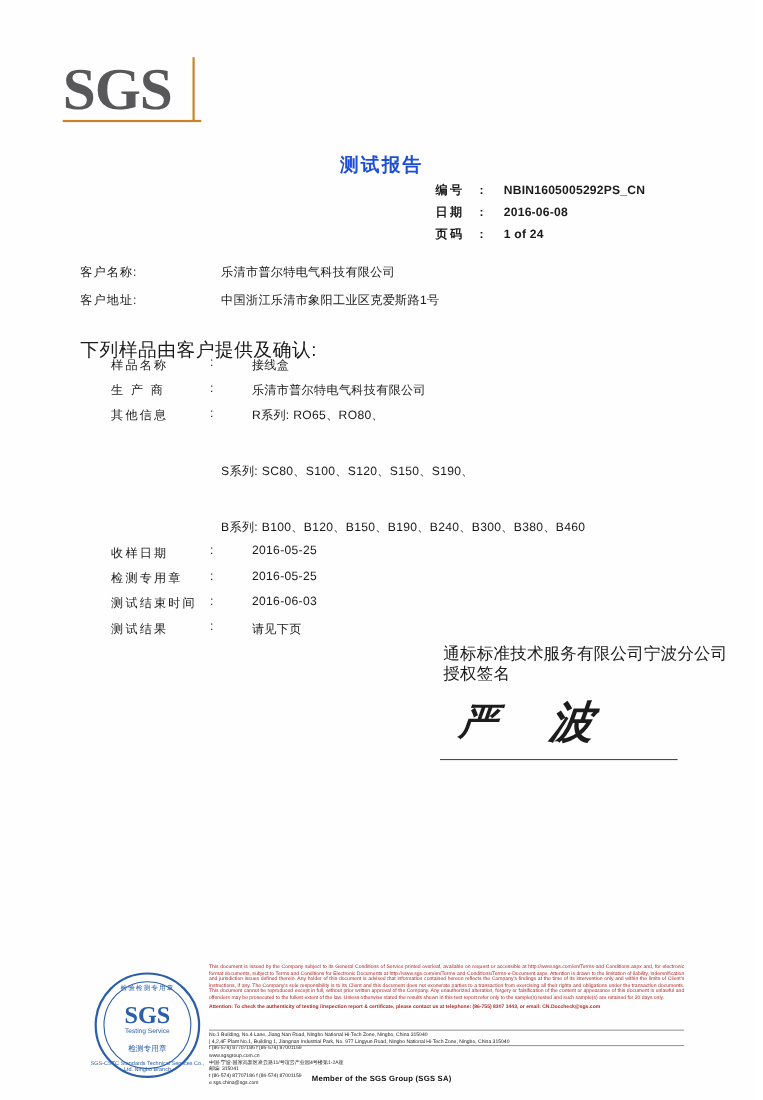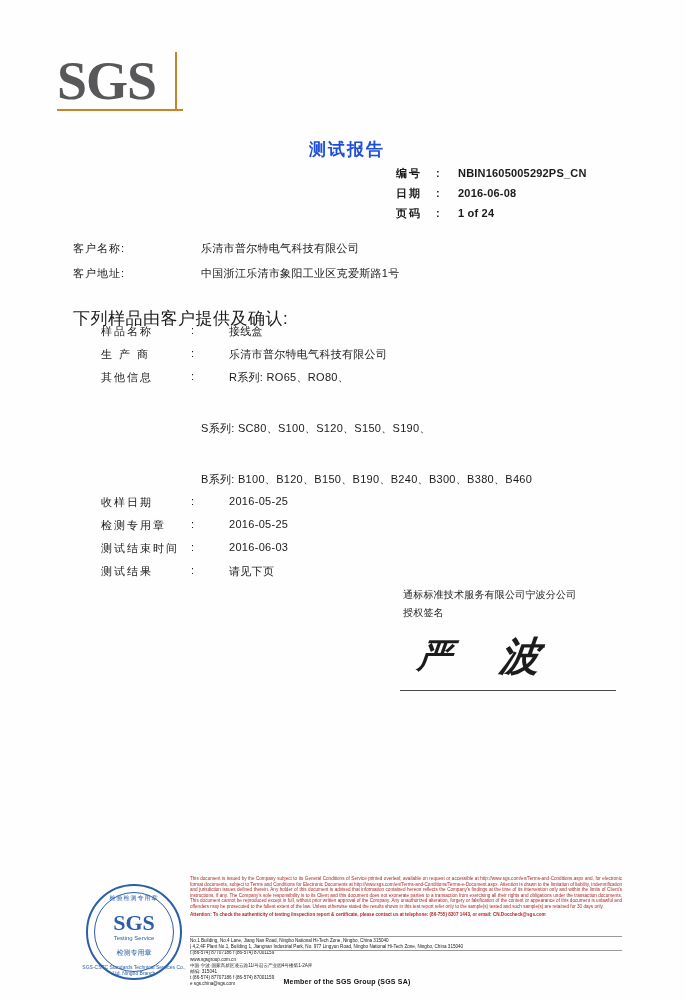--- a/index.html
+++ b/index.html
@@ -132,21 +132,21 @@
     height: 23px;
     margin-top: 28px;
   }
   .info-sub-pad { width: 128px; }
 
   
   .sig-company {
     position: absolute;
     left: 403px;
     top: 586px;
-    font-size: 10px;
+    font-size: 15px;
     line-height: 18px;
     letter-spacing: 0.2px;
   }
   .sig-area {
     position: absolute;
     left: 400px;
     top: 625px;
     width: 218px;
     height: 70px;
   }

